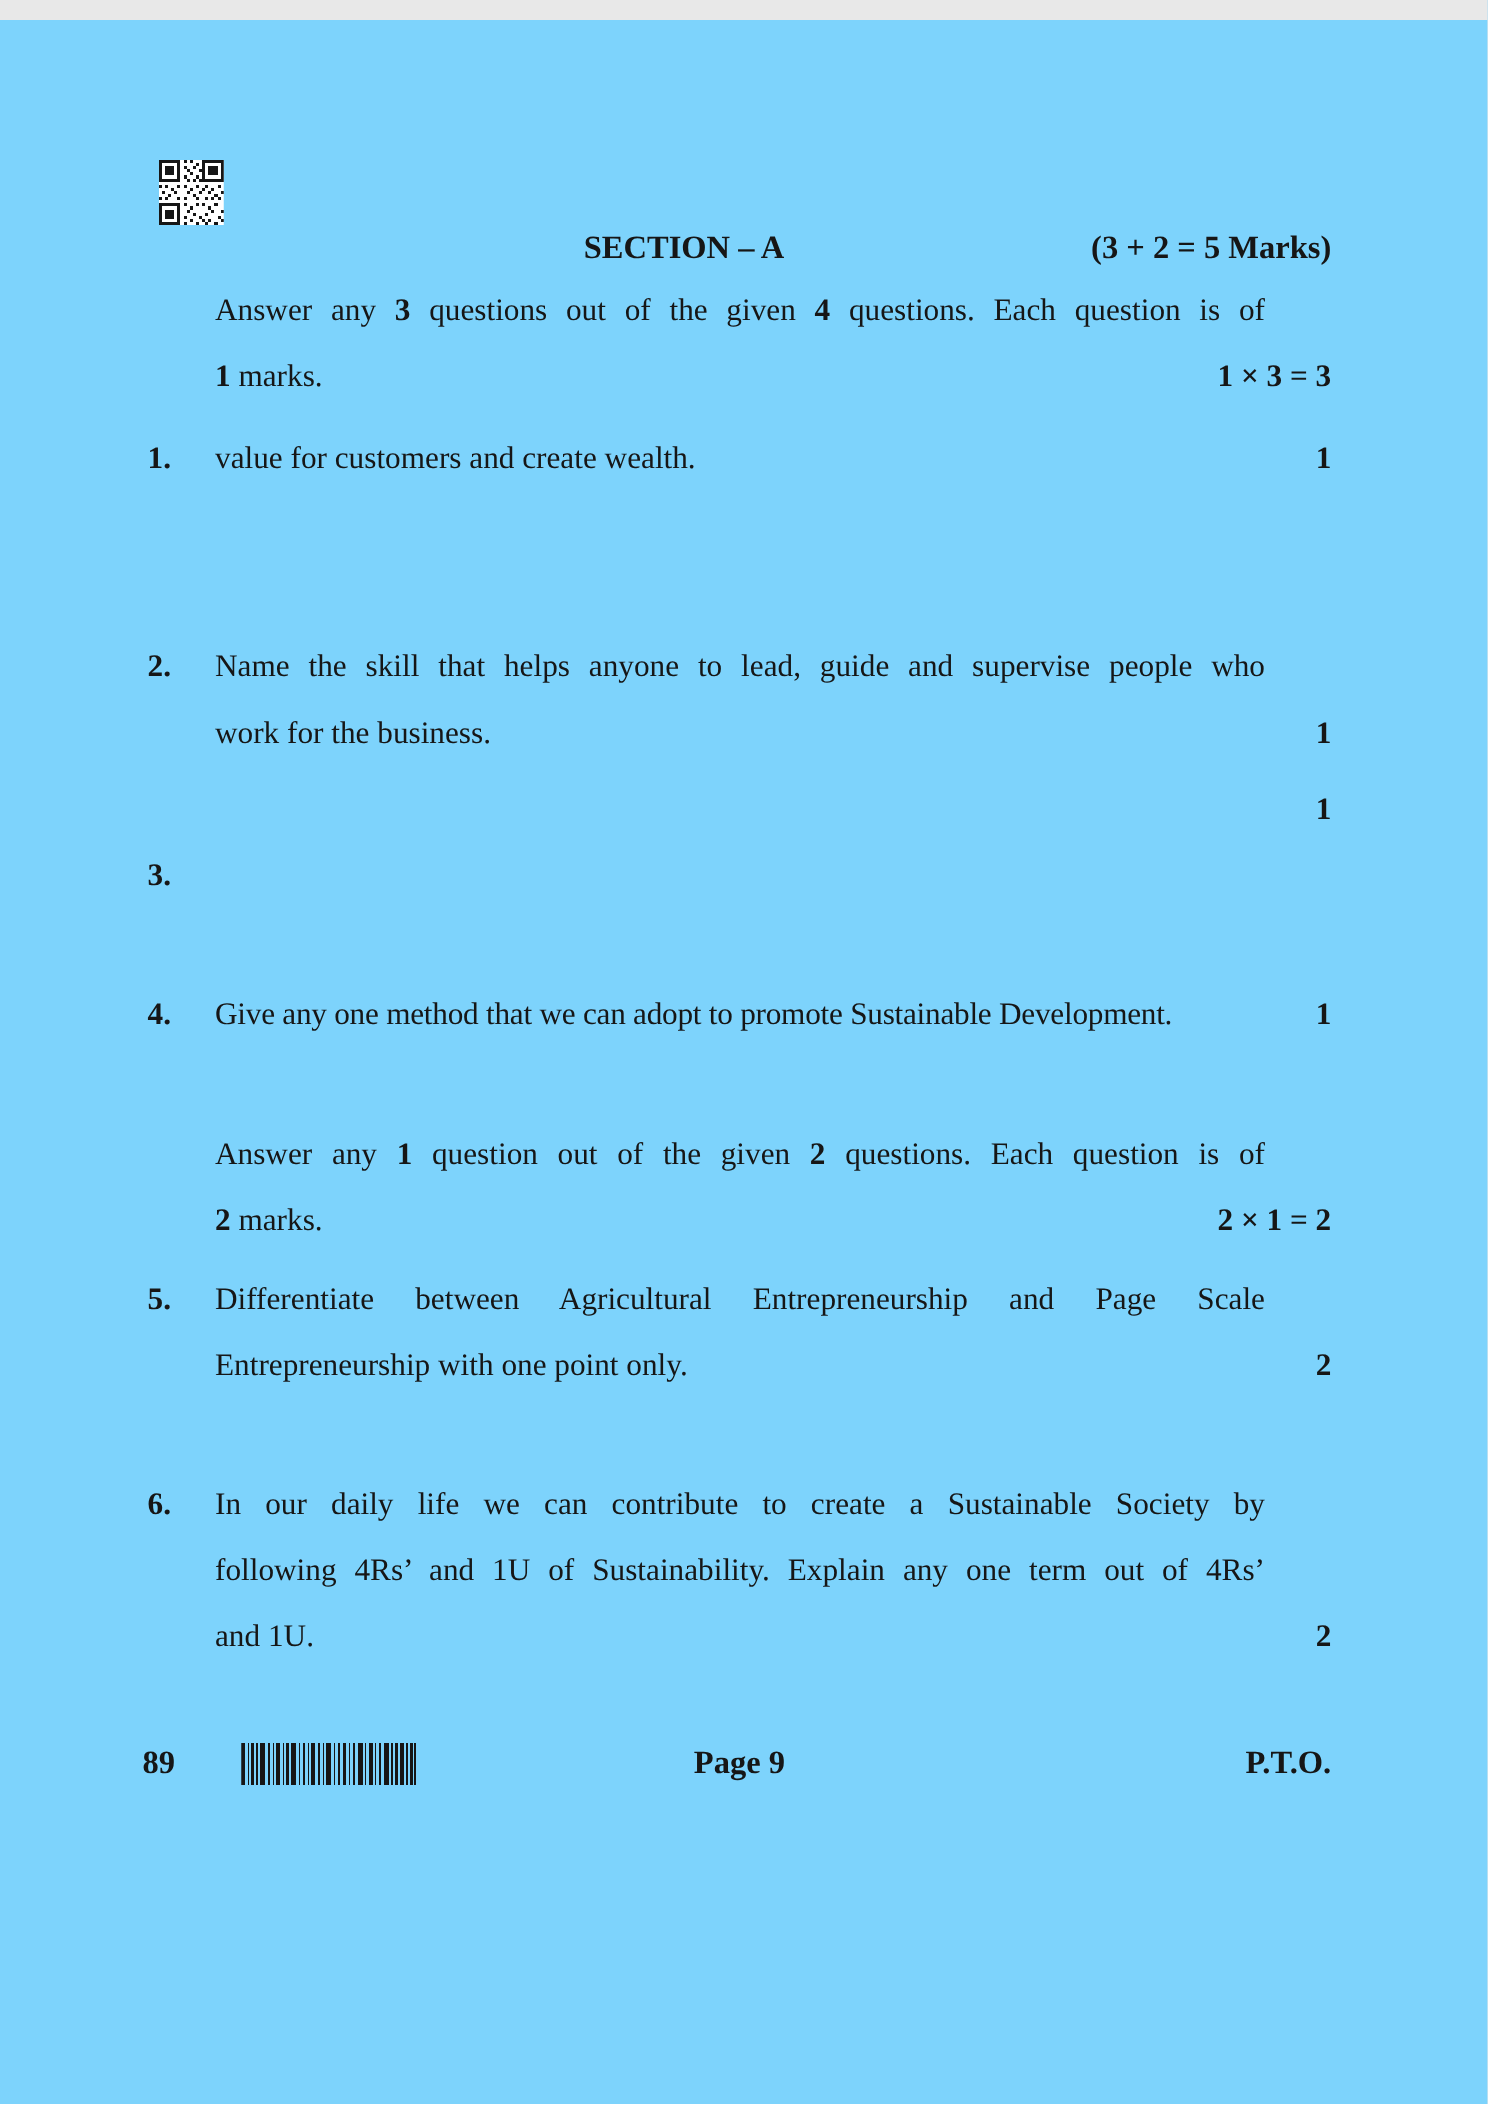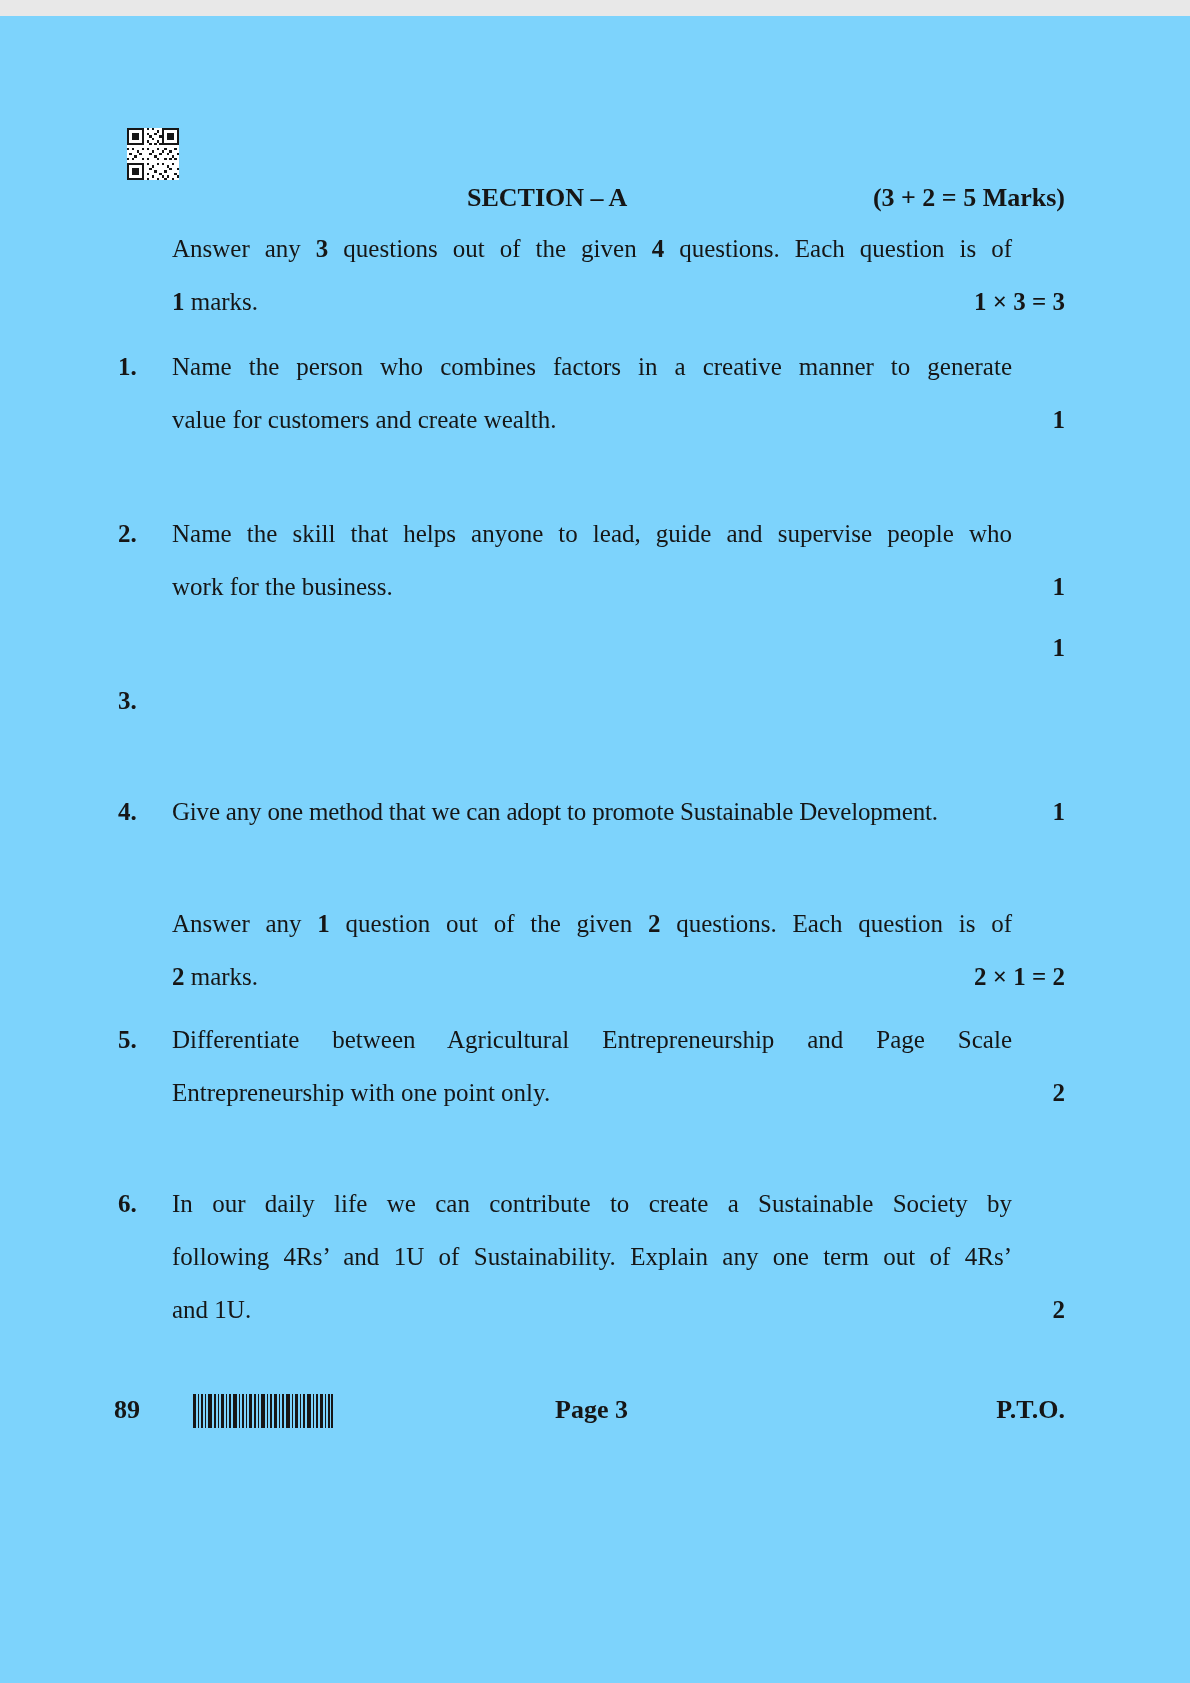--- a/index.html
+++ b/index.html
@@ -86,21 +86,20 @@
     <div class="line jl itext"><span>Answer any </span><span class="b">3</span><span> questions out of the given </span><span class="b">4</span><span> questions. Each question is of</span></div>
     <div class="line irow">
       <span><span class="b">1</span><span> marks.</span></span>
       <span class="b">1 × 3 = 3</span>
     </div>
   </div>
 
   <div class="q q1">
     <div class="qnum">1.</div>
     <div class="qbody">
-      <div class="line jl">Name the person who combines factors in a creative manner to generate</div>
       <div class="line">value for customers and create wealth.</div>
     </div>
     <div class="qmark">1</div>
   </div>
 
   <div class="q q2">
     <div class="qnum">2.</div>
     <div class="qbody">
       <div class="line jl">Name the skill that helps anyone to lead, guide and supervise people who</div>
       <div class="line">work for the business.</div>
@@ -182,17 +181,17 @@
           <rect x="110" width="2" height="34"></rect>
         <rect x="114" width="4" height="34"></rect>
           <rect x="120" width="1" height="34"></rect>
           <rect x="123" width="2" height="34"></rect>
           <rect x="127" width="3" height="34"></rect>
         <rect x="132" width="1" height="34"></rect>
           <rect x="135" width="2" height="34"></rect>
           <rect x="138" width="2" height="34"></rect>
       </g>
     </svg>
-    <div class="f-page">Page 3</div>
+    <div class="f-page">Page 9</div>
     <span class="f-pto">P.T.O.</span>
   </div>
 
 </div>
 
 </body></html>

